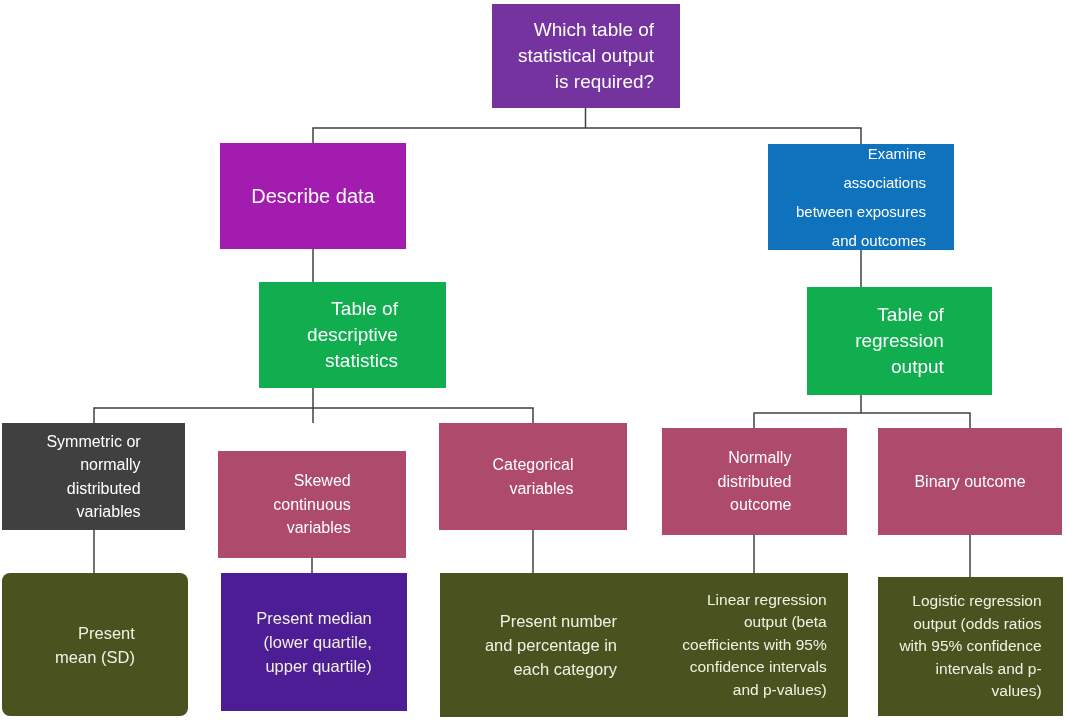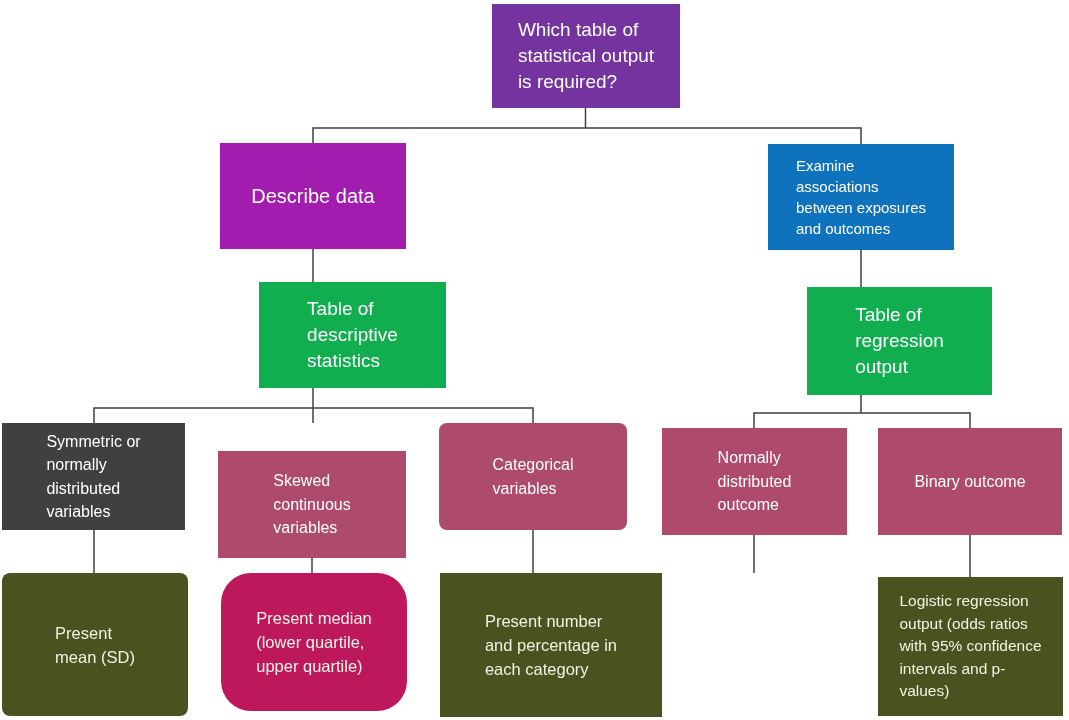--- a/index.html
+++ b/index.html
@@ -16,30 +16,30 @@
     left: 0; top: 0;
     width: 1069px; height: 720px;
     z-index: 1;
   }
   .node {
     position: absolute;
     z-index: 2;
     display: flex;
     align-items: center;
     justify-content: center;
-    text-align: left;
+    text-align: right;
     color: #ffffff;
     white-space: pre-line;
     box-sizing: border-box;
     padding: 20px 6px;
   }
   .q    { background: #7533A0; font-size: 19px; line-height: 26px; }
   .branch { background: #0E72BC; }
   .describe { font-size: 20px; }
-  .examine  { font-size: 15px; line-height: 21px; }
+  .examine  { font-size: 15px; line-height: 29px; }
   .tbl  { background: #10AE4F; font-size: 19px; line-height: 26px; margin-left: 39px; }
   .var  { background: #AE4A6C; font-size: 16px; line-height: 23.5px; }
   .out  { background: #4A531F; color: #F2F2E4; font-size: 16.5px; line-height: 24px; }
   .out.small { font-size: 15.5px; line-height: 22.5px; }
 </style>
 </head>
 <body>
 
 <div id="canvas">
 
@@ -87,40 +87,45 @@
 
   <div class="node var" style="left: 2px; top: 423px; width: 183px; height: 107px; background-color: #404040;">Symmetric or
 normally
 distributed
 variables</div>
 
   <div class="node var" style="left: 218px; top: 423px; width: 188px; height: 107px; background-color: rgb(174, 74, 108); margin-top: 28px;">Skewed
 continuous
 variables</div>
 
-  <div class="node var" style="left: 439px; top: 423px; width: 188px; height: 107px; background-color: rgb(174, 74, 108); border-radius: 8px;">Categorical
+  <div class="node var" style="left: 439px; top: 423px; width: 188px; height: 107px; background-color: rgb(174, 74, 108);">Categorical
 variables</div>
 
   <div class="node var" style="left: 662px; top: 428px; width: 185px; height: 107px; background-color: rgb(174, 74, 108);">Normally
 distributed
 outcome</div>
 
   <div class="node var" style="left: 878px; top: 428px; width: 184px; height: 107px; background-color: rgb(174, 74, 108);">Binary outcome</div>
 
   <div class="node out" style="left: 2px; top: 573px; width: 186px; height: 143px; background-color: rgb(74, 83, 31); border-radius: 8px;">Present
 mean (SD)</div>
 
-  <div class="node out" style="left: 221px; top: 573px; width: 186px; height: 138px; background-color: #be185d; border-radius: 30px;">Present median
+  <div class="node out" style="left: 221px; top: 573px; width: 186px; height: 138px; background-color: #4c1d95;">Present median
 (lower quartile,
 upper quartile)</div>
 
   <div class="node out" style="left: 440px; top: 573px; width: 222px; height: 144px; background-color: rgb(74, 83, 31);">Present number
 and percentage in
 each category</div>
 
+  <div class="node out small" style="left: 661px; top: 573px; width: 187px; height: 144px; background-color: rgb(74, 83, 31);">Linear regression
+output (beta
+coefficients with 95%
+confidence intervals
+and p-values)</div>
 
   <div class="node out small" style="left: 878px; top: 577px; width: 185px; height: 139px; background-color: rgb(74, 83, 31);">Logistic regression
 output (odds ratios
 with 95% confidence
 intervals and p-
 values)</div>
 
 </div>
 
 </body></html>

